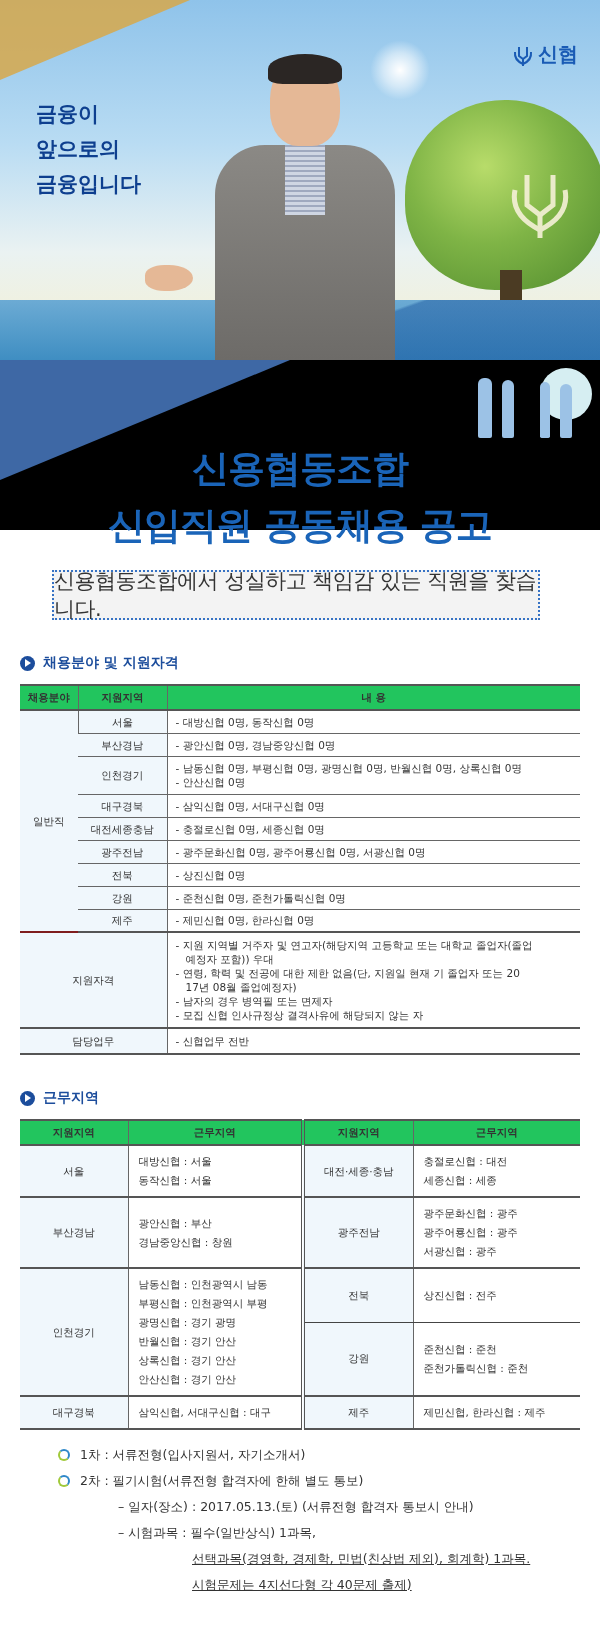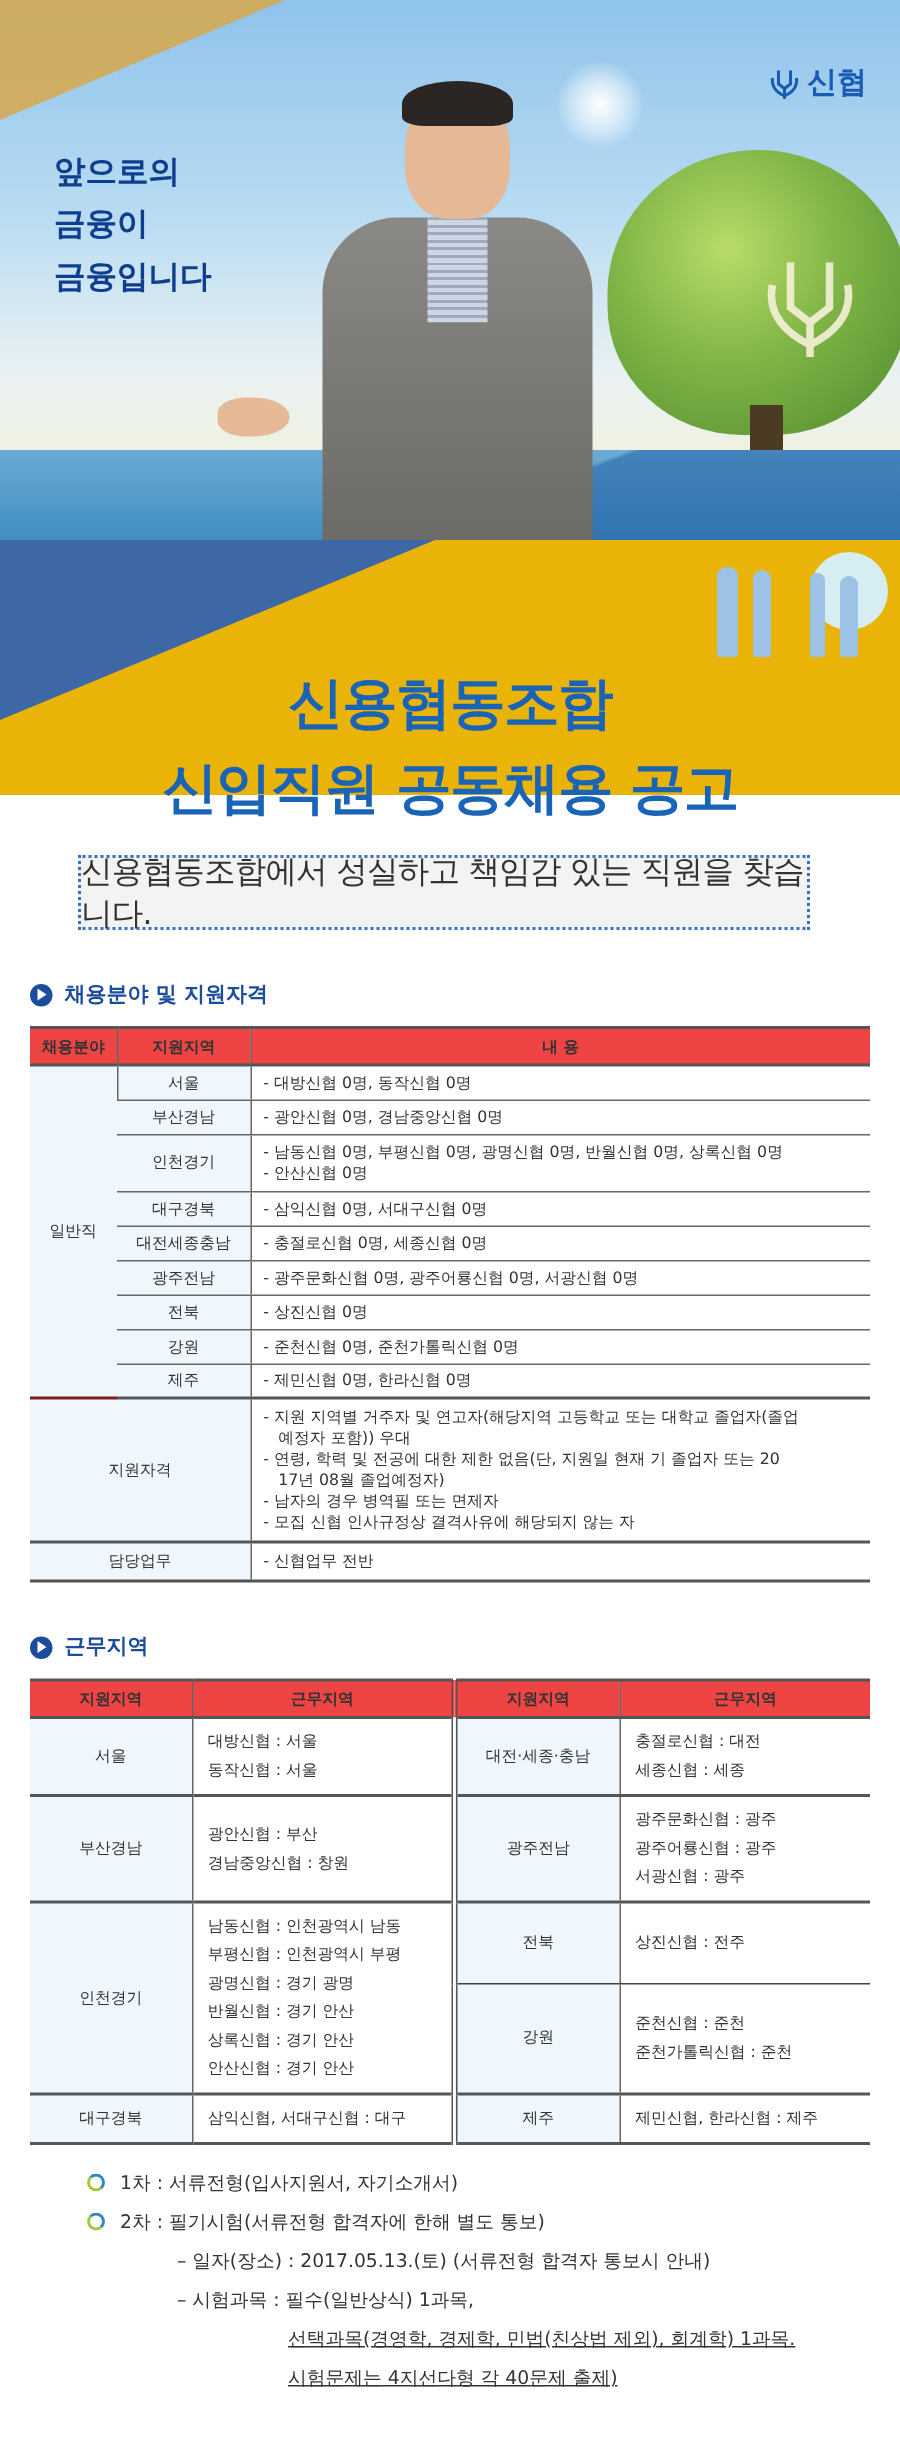--- a/index.html
+++ b/index.html
@@ -26,40 +26,40 @@
   .hero .person .body { position: absolute; left: 15px; top: 95px; width: 180px; height: 215px; border-radius: 50px 50px 0 0; background: linear-gradient(180deg,#8b8985 0%,#6d6b68 100%); }
   .hero .person .shirt { position: absolute; left: 85px; top: 95px; width: 40px; height: 70px; background: repeating-linear-gradient(0deg,#cfd6e3 0 3px,#9fa9bf 3px 5px); }
   .hero .person .hand { position: absolute; left: -55px; top: 215px; width: 48px; height: 26px; border-radius: 40% 50% 50% 40%; background: #e5b896; }
   .hero .headline { position: absolute; left: 36px; top: 97px; font-family: "DejaVu Sans", sans-serif; font-weight: bold; font-size: 21px; line-height: 35px; color: #0e3f8f; }
   .hero .headline .line { display: block; }
   .hero .logo { position: absolute; right: 22px; top: 22px; display: flex; align-items: center; gap: 4px; color: #1a5bb5; font-weight: bold; font-size: 20px; margin-top: 19px; }
   .logo-mark { width: 22px; height: 22px; }
   .hero .big-mark { position: absolute; left: 505px; top: 160px; width: 70px; height: 80px; opacity: .9; }
 
   
-  .title-area { position: relative; height: 170px; background: #eab308; }
+  .title-area { position: relative; height: 170px; background: #000000; }
   .title-area .blue-tri { position: absolute; left: 0; top: 0; width: 0; height: 0;
     border-top: 120px solid #3e68a5; border-right: 290px solid transparent; }
   .title-area .people { position: absolute; right: 28px; top: 18px; display: flex; gap: 10px; align-items: flex-end; }
   .title-area .people span { display: block; background: #9cc2e6; border-radius: 6px 6px 2px 2px; }
   .title-area .circle-deco { position: absolute; right: 8px; top: 8px; width: 52px; height: 52px; border-radius: 50%; background: #d6eef2; }
   .main-title { position: absolute; left: 0; right: 0; top: 80px; text-align: center; color: #1a64b8; font-weight: bold; font-size: 37px; line-height: 57px; letter-spacing: -1px; }
   .main-title .l { display: block; }
 
   .slogan-wrap { padding: 0 60px 0 52px; margin-top: 40px; }
   .slogan { border: 2px dotted #3672c4; background: #f3f3f3; height: 50px; display: flex; align-items: center; justify-content: center; font-size: 21px; color: #333; letter-spacing: -0.5px; }
 
   
   .section { padding: 0 20px 0 20px; }
   .sec-title { display: flex; align-items: center; gap: 8px; color: #1c4d9c; font-weight: bold; font-size: 14px; margin: 34px 0 12px 0; }
   .sec-title .tri-icon { width: 15px; height: 15px; border-radius: 50%; background: #1c4d9c; position: relative; flex: none; }
   .sec-title .tri-icon::after { content: ""; position: absolute; left: 5px; top: 3.5px; border-left: 6px solid #fff; border-top: 4px solid transparent; border-bottom: 4px solid transparent; }
 
   table { border-collapse: collapse; width: 100%; font-size: 10.5px; color: #333; }
-  th { background: #ef4444; font-weight: bold; height: 25px; border-top: 2px solid #555; border-bottom: 2px solid #555; }
+  th { background: #22c55e; font-weight: bold; height: 25px; border-top: 2px solid #555; border-bottom: 2px solid #555; }
   td, th { border-left: 1px solid #666; }
   tr > *:first-child { border-left: none; }
   .t1 td { border-bottom: 1px solid #666; padding: 3px 8px; line-height: 14px; }
   .t1 td.c { text-align: center; background: #f0f7fc; padding: 3px 0; }
   .t1 tr.row-tight td { height: 23px; }
   .t1 tr.sep td { border-bottom: 2px solid #555; }
 
   .t2 td { border-bottom: 2px solid #555; padding: 6px 10px; line-height: 19px; }
   .t2 td.c { text-align: center; background: #f0f7fc; }
   .t2 td.dbl, .t2 th.dbl { border-left: 4px double #555; }
@@ -91,22 +91,22 @@
       <div class="hand"></div>
     </div>
     <svg class="big-mark" viewBox="0 0 70 80">
       <g fill="none" stroke="#f6f1d8" stroke-width="5">
         <path d="M10 30 Q5 55 35 70 Q65 55 60 30"></path>
         <path d="M22 15 L22 45 L35 55 L48 45 L48 15"></path>
         <path d="M35 55 L35 78"></path>
       </g>
     </svg>
     <div class="headline">
+      <span class="line">금융이</span>
       <span class="line">앞으로의</span>
-      <span class="line">금융이</span>
       <span class="line">금융입니다</span>
     </div>
     <div class="logo">
       <svg class="logo-mark" viewBox="0 0 22 22">
         <g fill="none" stroke="#1a5bb5" stroke-width="2">
           <path d="M3 8 Q2 16 11 20 Q20 16 19 8"></path>
           <path d="M7 3 L7 12 L11 15 L15 12 L15 3"></path>
           <path d="M11 15 L11 22"></path>
         </g>
       </svg>

